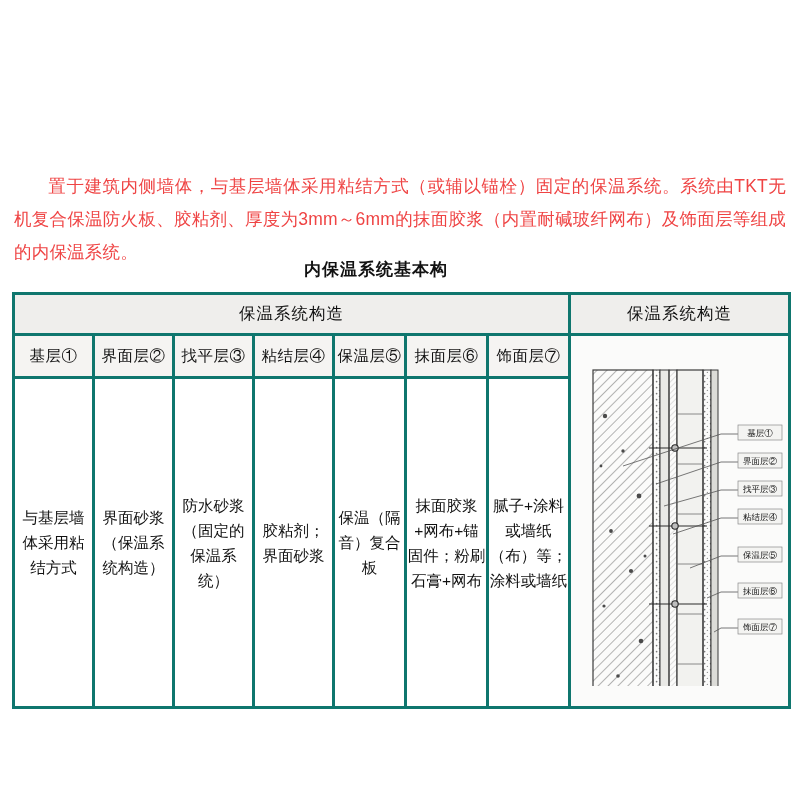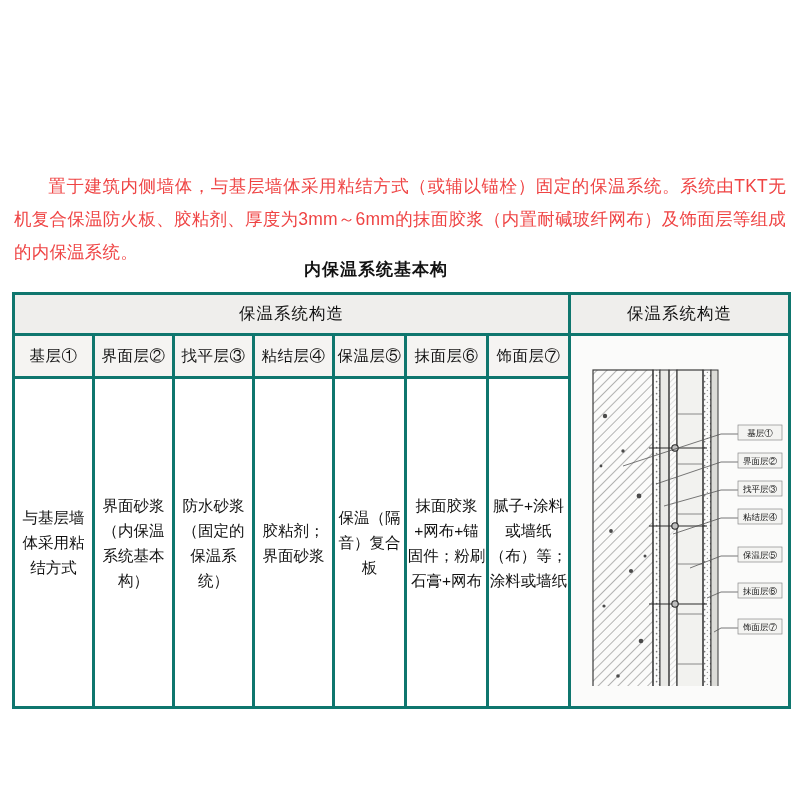--- a/index.html
+++ b/index.html
@@ -235,21 +235,21 @@
                 <text class="lbl" x="189" y="238" text-anchor="middle">抹面层⑥</text>
                 <rect x="167" y="263" width="44" height="15" fill="#f4f4f2" stroke="#8a8a8a" stroke-width="0.7"></rect>
                 <text class="lbl" x="189" y="274" text-anchor="middle">饰面层⑦</text>
               </g>
             </svg>
           </div>
         </td>
       </tr>
       <tr>
         <td class="body-cell">与基层墙体采用粘结方式</td>
-        <td class="body-cell">界面砂浆（内保温系统基本构）</td>
+        <td class="body-cell">界面砂浆（保温系统构造）</td>
         <td class="body-cell">防水砂浆（固定的保温系统）</td>
         <td class="body-cell">胶粘剂；界面砂浆</td>
         <td class="body-cell">保温（隔音）复合板</td>
         <td class="body-cell">抹面胶浆+网布+锚固件；粉刷石膏+网布</td>
         <td class="body-cell">腻子+涂料或墙纸（布）等；涂料或墙纸</td>
       </tr>
     </tbody>
       </table>
   </div>
 

